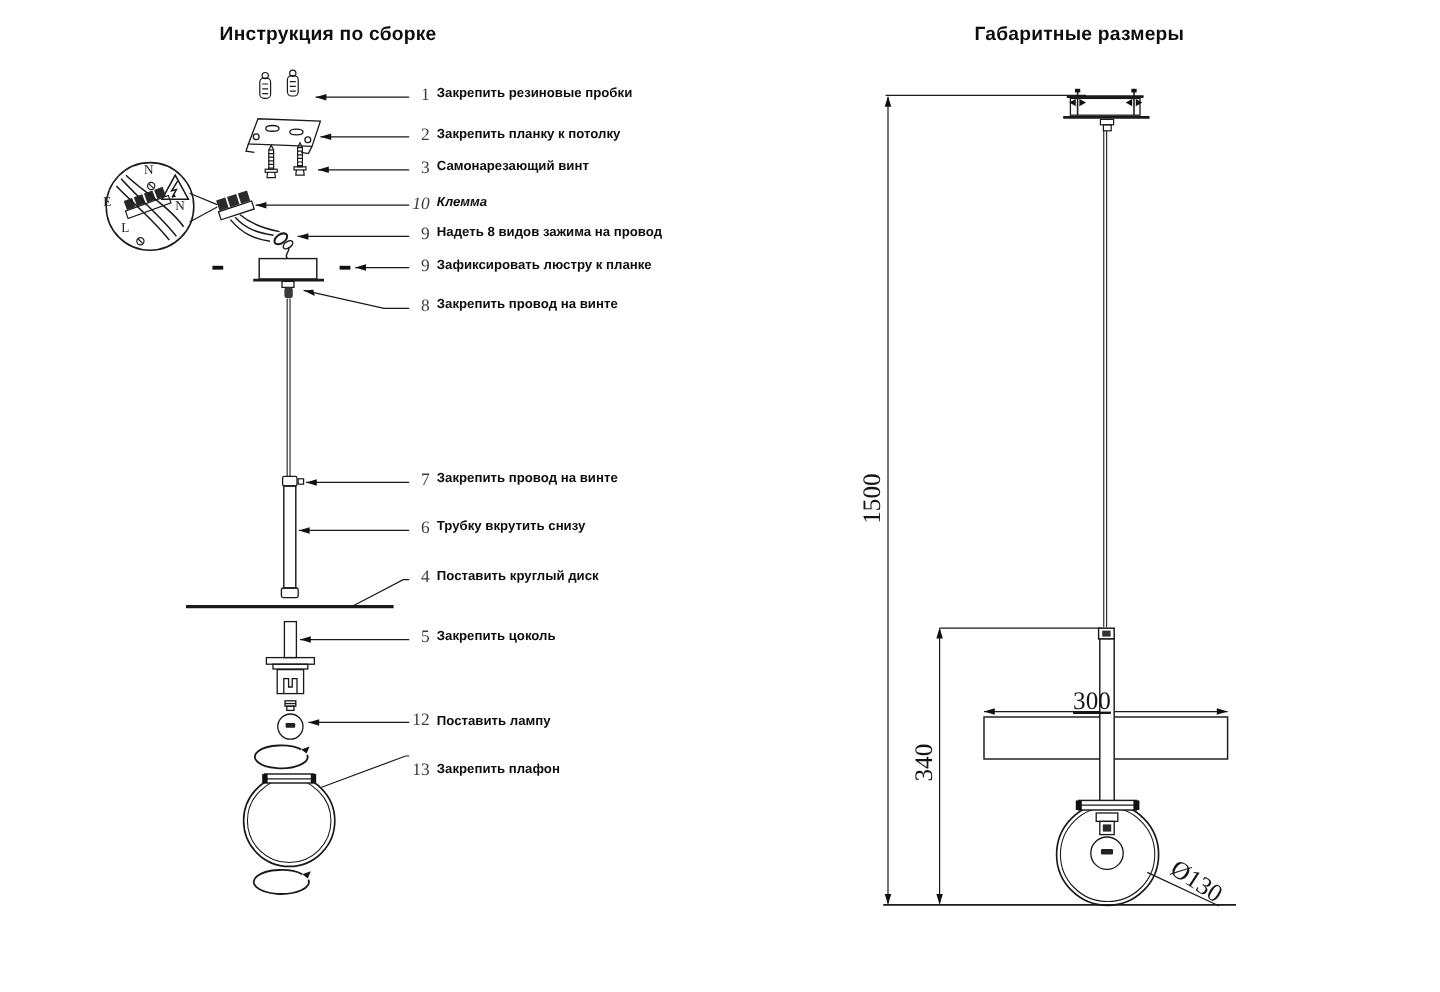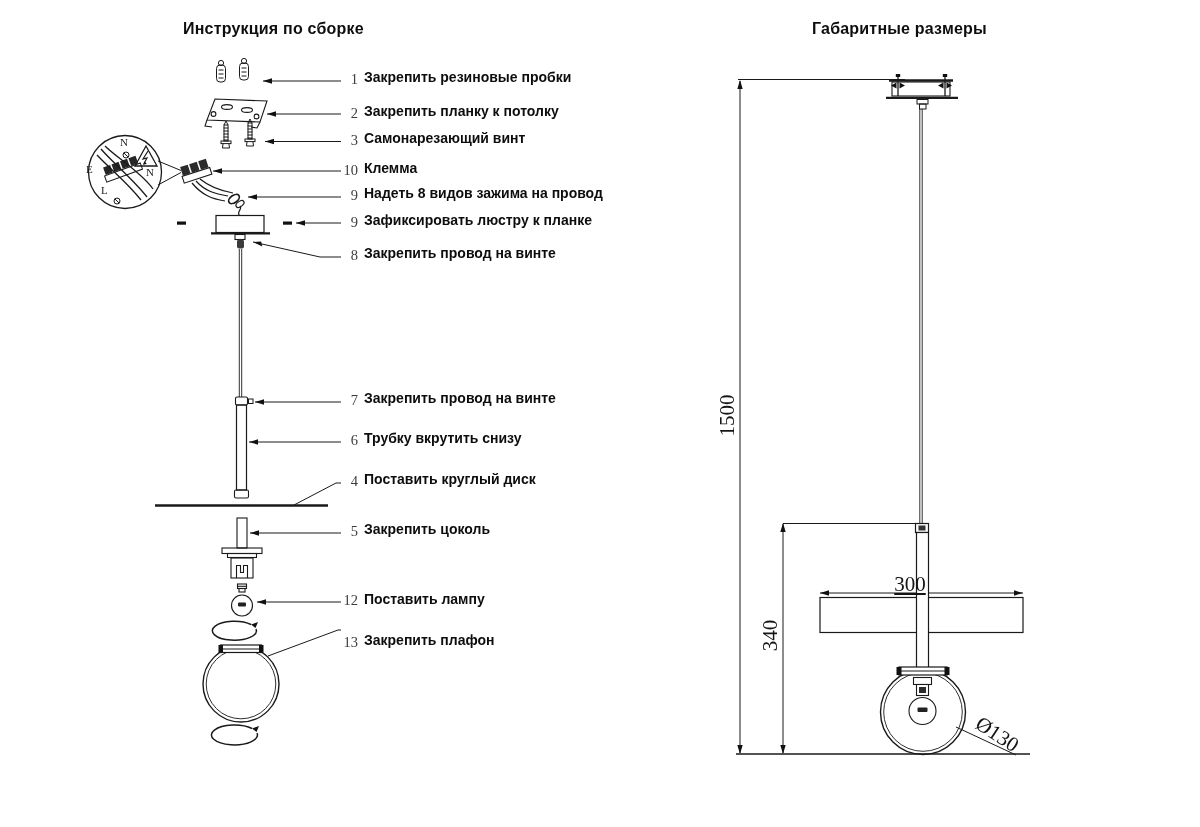--- a/index.html
+++ b/index.html
@@ -3,21 +3,21 @@
 <meta charset="utf-8">
 <style>
   html,body{margin:0;padding:0;background:#fff;}
   #page{position:relative;width:1200px;height:827px;background:#fff;overflow:hidden;
         font-family:"Liberation Sans",sans-serif;color:#111;}
   #lineart{position:absolute;left:0;top:0;width:1200px;height:827px;}
   .panel-title{position:absolute;font-size:16px;font-weight:600;letter-spacing:.2px;color:#0e0e0e;white-space:nowrap;}
   .step{position:absolute;display:flex;align-items:baseline;white-space:nowrap;}
   .step .n{display:inline-block;width:26px;text-align:right;font-family:"Liberation Serif",serif;
            font-size:14.5px;color:#3d3d3d;position:relative;top:2px;}
-  .step .t{margin-left:6px;font-size:14px;font-weight:bold;color:#0d0d0d;letter-spacing:0;}
+  .step .t{margin-left:6px;font-size:11px;font-weight:bold;color:#0d0d0d;letter-spacing:0;}
   .dim{position:absolute;font-family:"Liberation Serif",serif;font-size:21px;color:#151515;
        text-align:center;white-space:nowrap;}
   .rot90{transform:rotate(-90deg);}
   .rot33{transform:rotate(33deg);}
   .wire-letter{position:absolute;font-family:"Liberation Serif",serif;font-size:11px;color:#222;}
   #footer{position:absolute;left:0;top:778px;width:1200px;text-align:center;
           font-size:16px;color:#0e0e0e;}
 </style>
 </head>
 <body>
@@ -243,21 +243,21 @@
       <span class="t">Закрепить резиновые пробки</span>
     </div>
   <div class="step" style="left:332px;top:103px;">
       <span class="n">2</span>
       <span class="t">Закрепить планку к потолку</span>
     </div>
   <div class="step" style="left:332px;top:130px;">
       <span class="n">3</span>
       <span class="t">Самонарезающий винт</span>
     </div>
-  <div class="step" style="left:332px;top:160px;">
+  <div class="step" style="left:332px;top:160px;font-style:italic;">
       <span class="n">10</span>
       <span class="t">Клемма</span>
     </div>
   <div class="step" style="left:332px;top:185px;">
       <span class="n">9</span>
       <span class="t">Надеть 8 видов зажима на провод</span>
     </div>
   <div class="step" style="left:332px;top:212px;">
       <span class="n">9</span>
       <span class="t">Зафиксировать люстру к планке</span>

